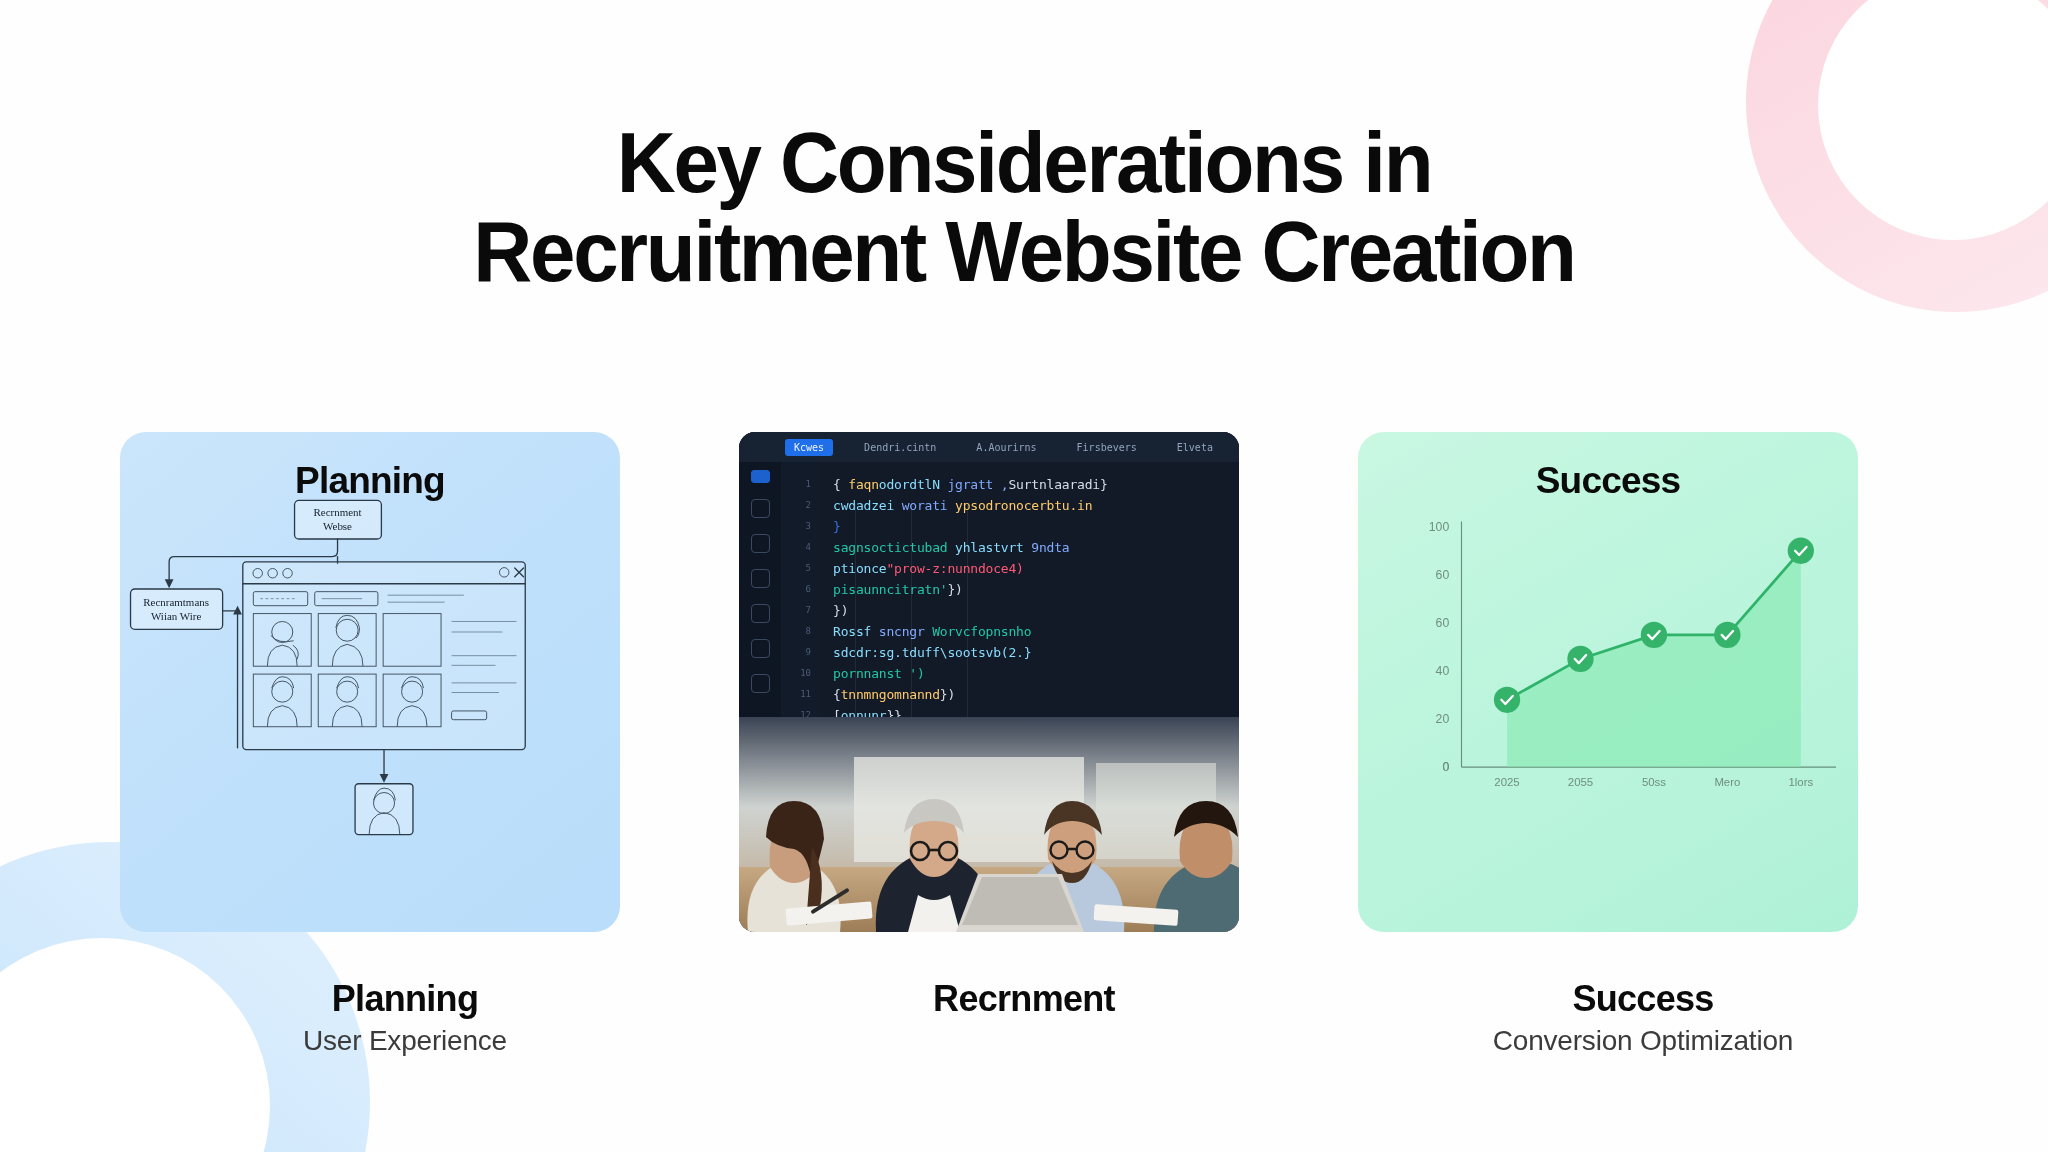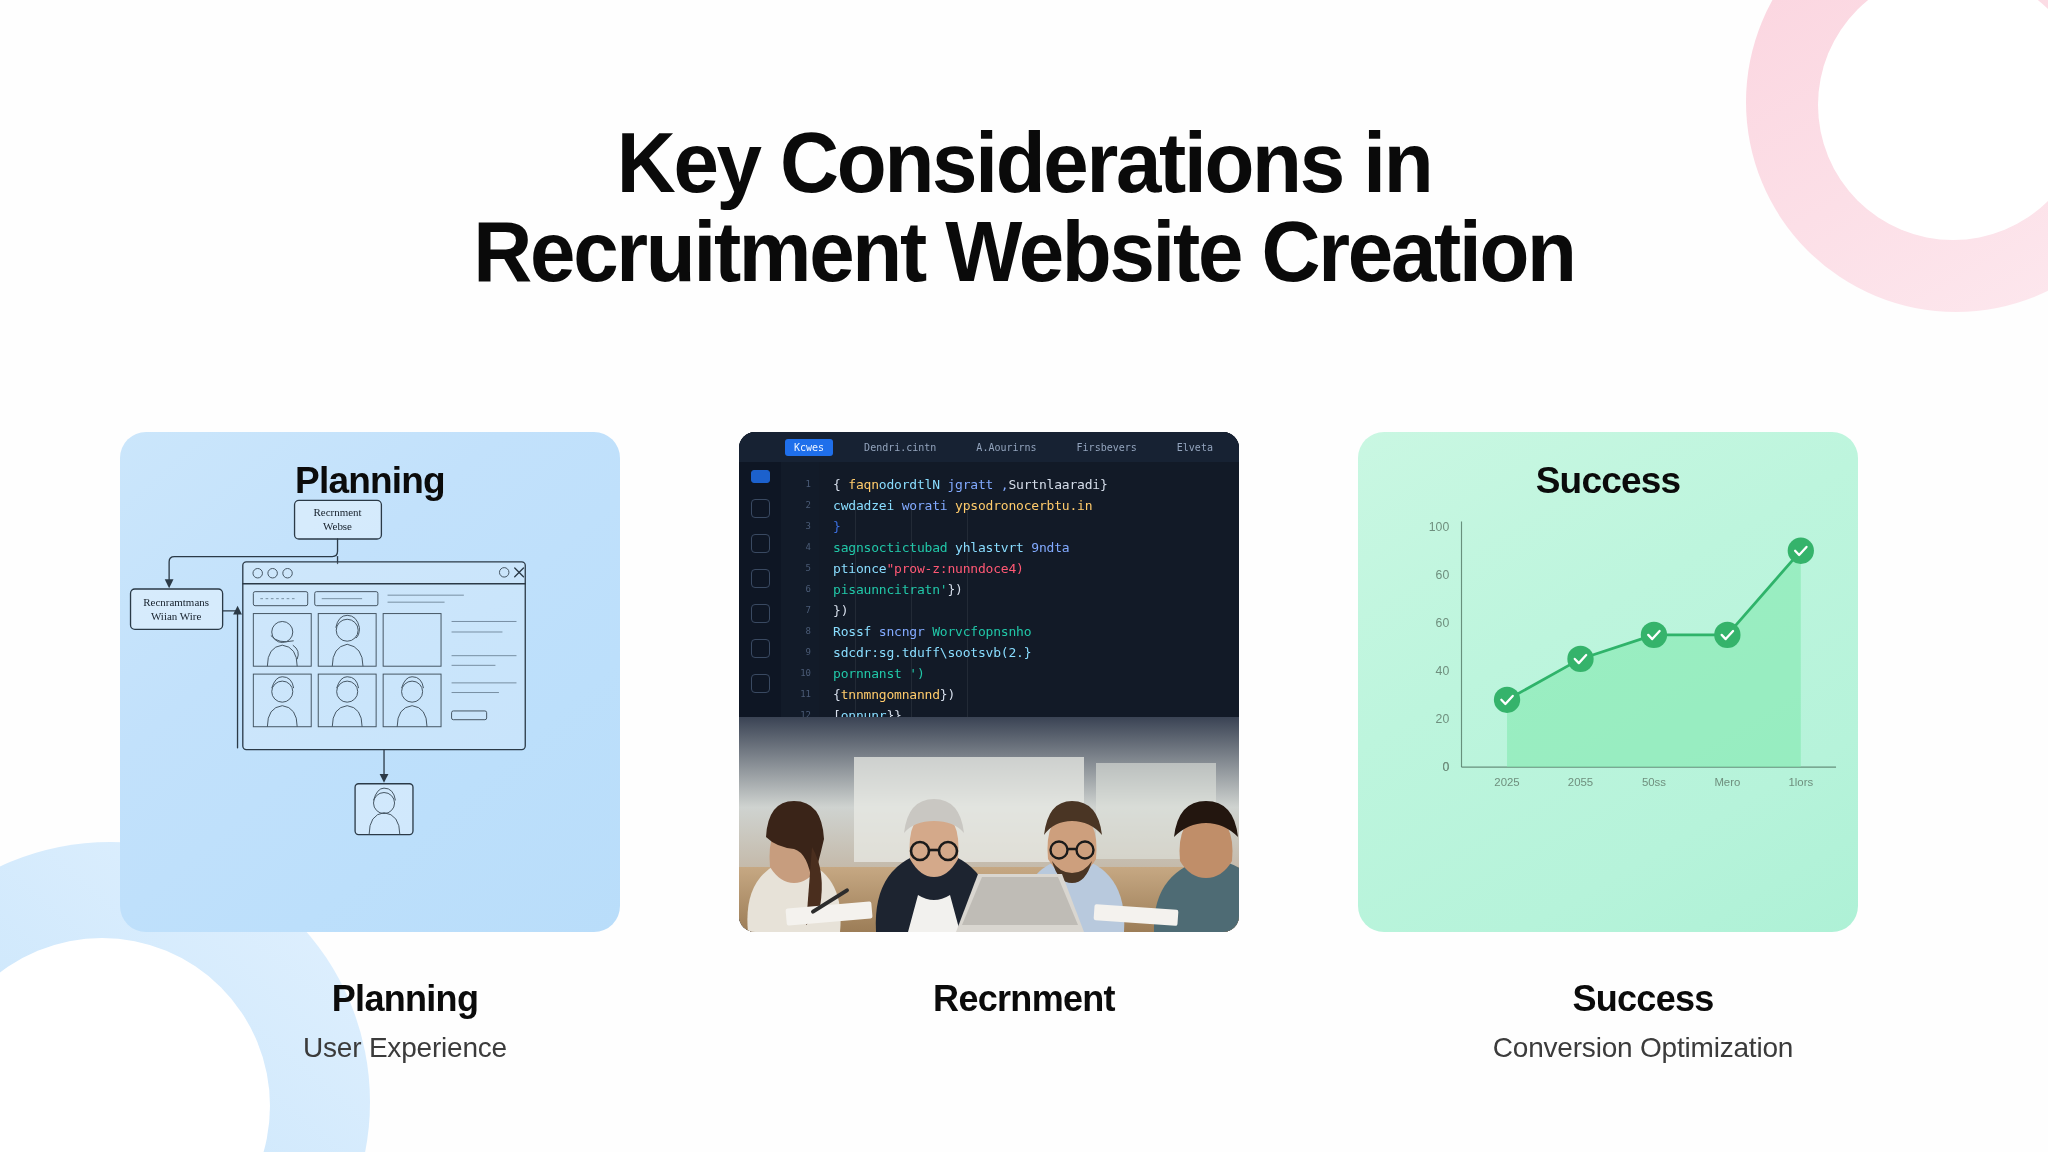--- a/index.html
+++ b/index.html
@@ -92,21 +92,21 @@
     z-index: 9;
   }
 
   
   .caption { margin-top: 46px; text-align: center; }
   .caption-title {
     font-size: 36px; font-weight: 700;
     letter-spacing: -0.7px; color: #0b0b0b;
   }
   .caption-sub {
-    margin-top: 12px;
+    margin-top: 5px;
     font-size: 28px; font-weight: 400;
     color: #3b3b3b; letter-spacing: -0.2px;
   }
 
   
   #panel-planning {
     background: linear-gradient(140deg,#cbe6fb 0%,#c2e1fb 35%,#bcdffb 70%,#b9ddfa 100%);
   }
   #planning-sketch {
     position: absolute;

